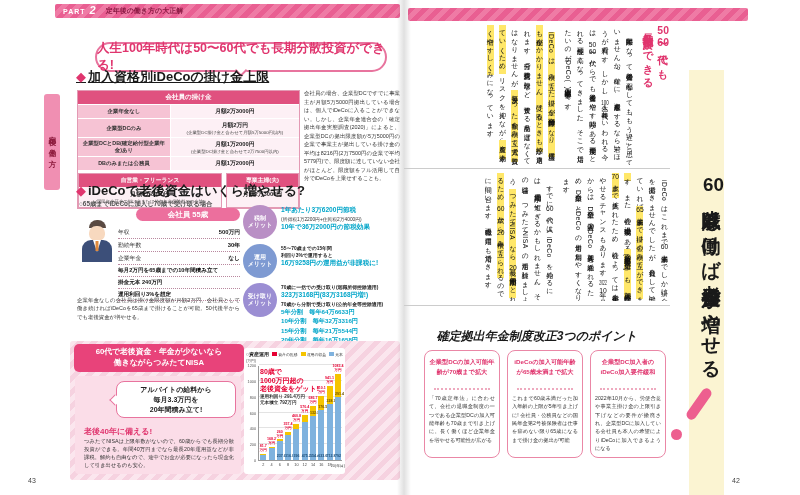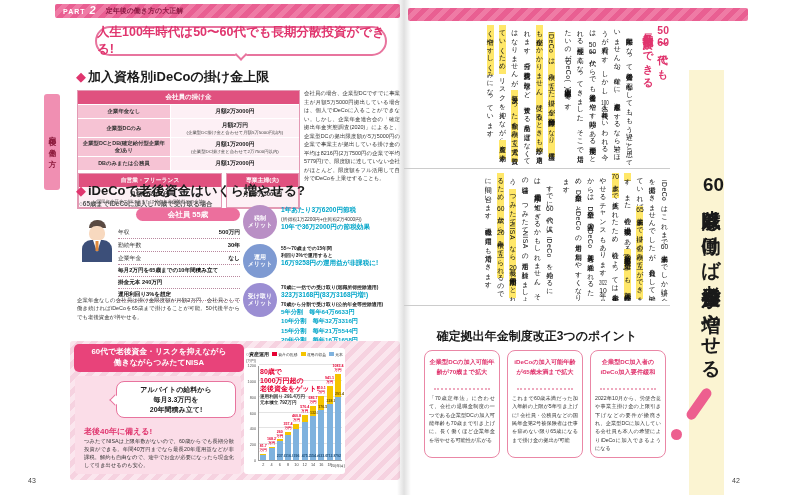--- a/index.html
+++ b/index.html
@@ -13,21 +13,21 @@
   .part-word{color:#fff;font-weight:bold;font-size:7px;letter-spacing:1px;}
   .part-num{color:#fff;font-weight:900;font-size:11px;font-style:italic;margin-top:-2px;}
   .part-title{color:#8c1d46;font-weight:bold;font-size:7px;margin-left:6px;}
 
   
   #side-tab{position:absolute;left:44px;top:94px;width:16px;height:96px;background:#f08fb2;border-radius:3px;
     writing-mode:vertical-rl;text-orientation:mixed;color:#8e1d3f;font-size:7.5px;font-weight:bold;
     display:flex;align-items:center;justify-content:center;letter-spacing:1px;}
 
   
-  #banner{position:absolute;left:95px;top:26px;width:292px;height:30px;background:#fff;border:2px solid #e8749e;
+  #banner{position:absolute;left:95px;top:42px;width:292px;height:30px;background:#fff;border:2px solid #e8749e;
     border-radius:17px;display:flex;align-items:center;justify-content:center;color:#e0356e;font-weight:900;font-size:12.5px;}
   #banner::after{content:"";position:absolute;left:50%;bottom:-5px;width:7px;height:7px;background:#fff;
     border-right:2px solid #e8749e;border-bottom:2px solid #e8749e;transform:translateX(-50%) rotate(45deg);}
 
   .sec-head{position:absolute;font-size:13px;font-weight:900;color:#1a1a1a;}
   .sec-head .dia{color:#e0356e;margin-right:2px;}
 
   
   #ideco-table{position:absolute;left:77px;top:90px;width:223px;border:1px solid #e39ab4;background:#fff;}
   .tbl-header{background:#e0517f;color:#fff;font-size:6.5px;font-weight:bold;text-align:center;padding:2px 0;}
@@ -127,21 +127,21 @@
   .tcy{text-combine-upright:all;}
   .divider{position:absolute;left:404px;width:266px;border-top:1px solid #ccc;}
   #divider1{top:168px;}
   #divider2{top:305px;}
 
   
   #goodnews-pill{position:absolute;left:479px;top:309px;width:147px;height:15px;background:#ea5188;border-radius:9px;
     color:#fff;font-size:7.8px;font-weight:900;display:flex;align-items:center;justify-content:center;z-index:2;}
   #goodnews-pill::after{content:"";position:absolute;left:50%;bottom:-4px;transform:translateX(-50%);
     border-left:4px solid transparent;border-right:4px solid transparent;border-top:4px solid #ea5188;}
-  #points-heading{position:absolute;left:404px;top:328px;width:266px;text-align:center;font-size:12px;font-weight:900;color:#1a1a1a;}
+  #points-heading{position:absolute;left:404px;top:328px;width:266px;text-align:center;font-size:12px;font-weight:900;color:#1a1a1a;font-style:italic;}
   #points-boxes{position:absolute;left:424px;top:350px;width:242px;display:flex;gap:7px;}
   .point-box{flex:1;background:#fff;border:1.5px solid #ea87a6;border-radius:8px;padding:6px 4px 5px 4px;}
   .pb-title{color:#e0356e;font-size:6.2px;font-weight:900;text-align:center;line-height:1.6;min-height:29px;}
   .pb-dots{border-top:2px dotted #eeaabf;margin:2px 5px 4px 5px;}
   .pb-body{font-size:5.2px;line-height:1.6;color:#333;text-align:justify;}
 
   
   #cream-strip{position:absolute;left:689px;top:70px;width:35px;height:425px;background:#fbf4d2;}
   #side-title{position:absolute;left:689px;top:82px;width:35px;height:380px;writing-mode:vertical-rl;text-orientation:mixed;
     font-size:19px;font-weight:900;color:#1a1a1a;letter-spacing:1.5px;display:flex;justify-content:center;}
@@ -170,21 +170,21 @@
     <span class="part-word">PART</span>
     <span class="part-num">2</span>
     <span class="part-title">定年後の働き方の大正解</span>
   </div>
   <div id="band-right" class="band"></div>
 
   <div id="side-tab">定年後の働き方</div>
 
   <div id="banner">人生100年時代は50〜60代でも長期分散投資ができる!</div>
 
-  <div class="sec-head" style="left:76px;top:68px;">
+  <div class="sec-head" style="left:76px;top:68px;text-decoration:underline;">
     <span class="dia">◆</span><span>加入資格別iDeCoの掛け金上限</span>
   </div>
   <div id="ideco-table">
       <div class="tbl-header">会社員の掛け金</div>
       <div class="tbl-row">
         <div class="tbl-label">企業年金なし</div>
         <div class="tbl-value">
           <div>月額2万3000円</div>
         </div>
       </div>
@@ -290,21 +290,21 @@
           <div class="ml-em2">5年分割　毎年64万6633円</div>
           <div class="ml-em2">10年分割　毎年32万3316円</div>
           <div class="ml-em2">15年分割　毎年21万5544円</div>
           <div class="ml-em2">20年分割　毎年16万1658円</div>
         </div>
       </div>
     </div>
 
   <div id="bottom-stripe"></div>
   <div id="nisa-banner">
-      <div>60代で老後資金・リスクを抑えながら</div>
+      <div>60代で老後資金・年金が少ないなら</div>
       <div>働きながらつみたてNISA</div>
     </div>
   <div id="nisa-panel"></div>
   <div id="avatar-woman" class="avatar">
     <div class="av-hair"></div>
     <div class="av-face"></div>
     <div class="av-body"></div>
     <div class="age-pill">60歳</div>
   </div>
   <div id="bubble">

